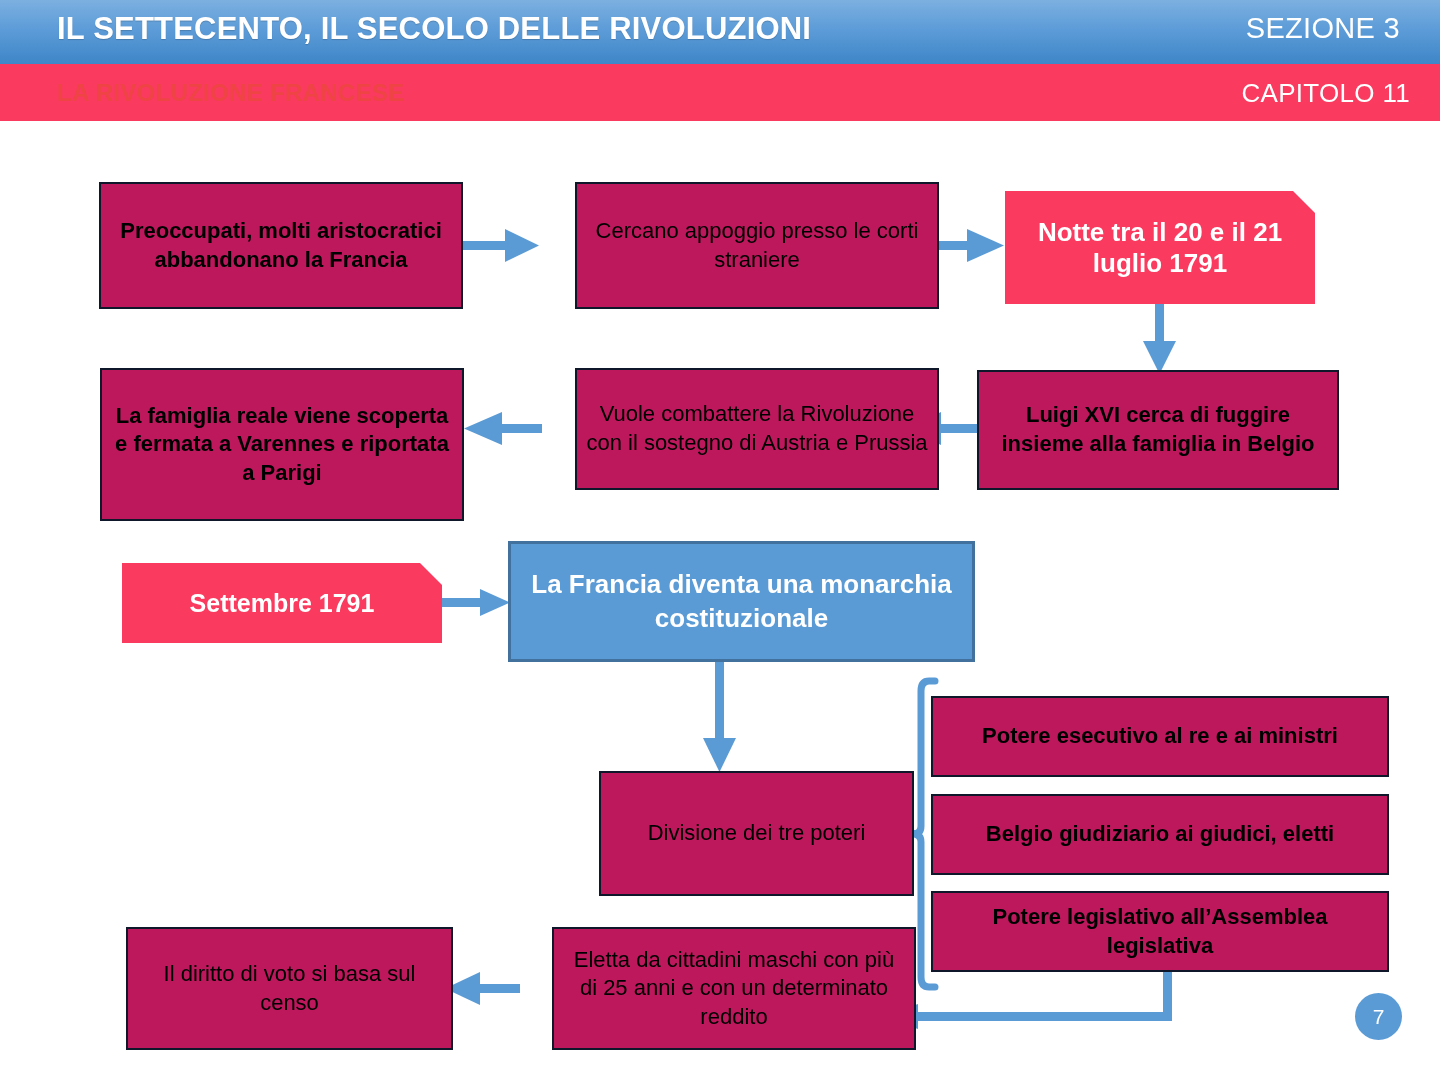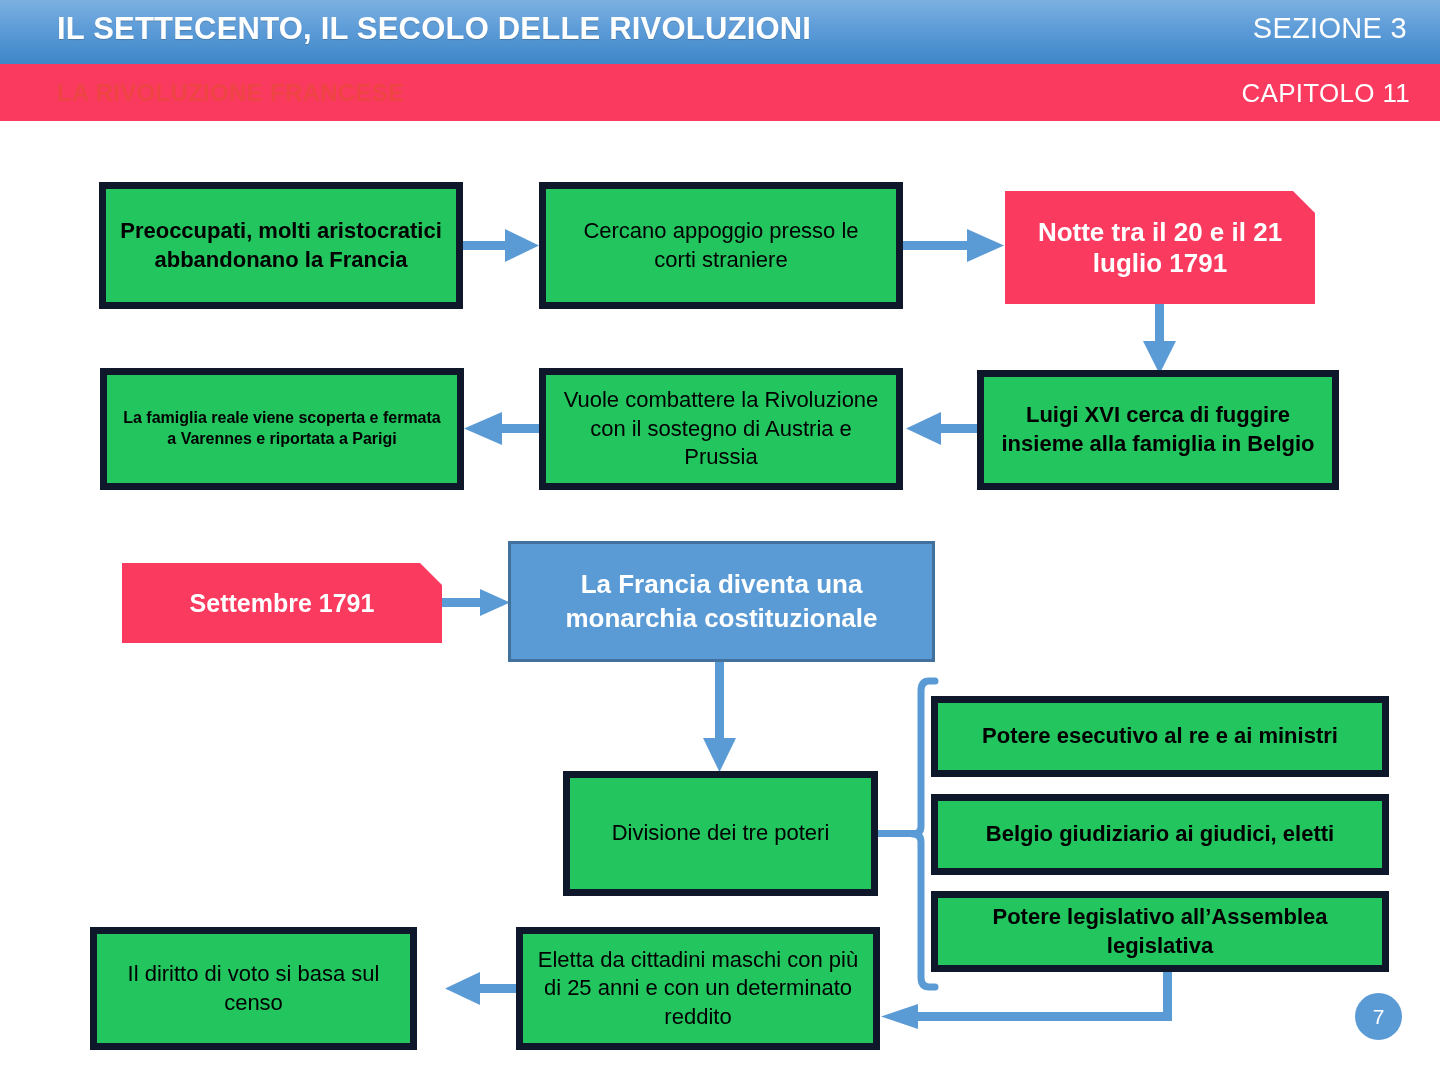--- a/index.html
+++ b/index.html
@@ -16,21 +16,21 @@
     position:absolute;left:0;top:0;width:1440px;height:64px;
     background:linear-gradient(180deg,#7CB0E0 0%,#5D9CD8 45%,#3E86C8 100%);
   }
   #header-title{
     position:absolute;left:57px;top:11px;
     font-size:31px;font-weight:bold;color:#ffffff;
     letter-spacing:.2px;white-space:nowrap;
     text-shadow:0 1px 1px rgba(0,0,0,.18);
   }
   #header-section{
-    position:absolute;right:33px;top:12px;
+    position:absolute;right:40px;top:12px;
     font-size:29px;color:#ffffff;font-weight:400;
     letter-spacing:.3px;white-space:nowrap;
   }
   #subheader-band{
     position:absolute;left:0;top:64px;width:1440px;height:57px;
     background:#FA3A5E;
   }
   #subheader-title{
     position:absolute;left:57px;top:79px;
     font-size:24px;font-weight:bold;color:#ef4444;
@@ -41,27 +41,27 @@
     font-size:26px;color:#ffffff;font-weight:400;
     letter-spacing:.3px;white-space:nowrap;
   }
 
   
   .node{
     position:absolute;
     box-sizing:border-box;
     display:flex;align-items:center;justify-content:center;
     text-align:center;
-    background:#22c55e;
-    border:7px solid #0f172a;
+    background:#be185d;
+    border:2px solid #0f172a;
     color:#000000;
     line-height:1.30;
   }
   .node.bold{font-weight:bold;}
-  .node.reg{font-weight:400;}
+  .node.reg{font-weight:400;margin-left:36px;}
 
   .node.bluefill{
     background:#5B9BD5;
     border:3px solid #41719C;
     color:#ffffff;
     font-weight:bold;
   }
 
   
   .banner{
@@ -159,29 +159,29 @@
 
   </g>
 </svg>
 
 <div class="node bold" style="left:99px;top:182px;width:364px;height:127px;font-size:22px;padding:0 14px;">Preoccupati, molti aristocratici abbandonano la Francia</div>
 
 <div class="node reg" style="left:539px;top:182px;width:364px;height:127px;font-size:22px;padding:0 14px;">Cercano appoggio presso le corti straniere</div>
 
 <div class="banner" style="left:1005px;top:191px;width:310px;height:113px;font-size:26px;padding:0 14px;">Notte tra il 20 e il 21 luglio 1791</div>
 
-<div class="node bold" style="left:100px;top:368px;width:364px;height:122px;font-size:16px;padding:0 10px;">La famiglia reale viene scoperta e fermata a Varennes e riportata a Parigi</div>
+<div class="node bold" style="left:100px;top:368px;width:364px;height:153px;font-size:22px;padding:0 10px;">La famiglia reale viene scoperta e fermata a Varennes e riportata a Parigi</div>
 
 <div class="node reg" style="left:539px;top:368px;width:364px;height:122px;font-size:22px;padding:0 8px;">Vuole combattere la Rivoluzione con il sostegno di Austria e Prussia</div>
 
 <div class="node bold" style="left:977px;top:370px;width:362px;height:120px;font-size:22px;padding:0 14px;">Luigi XVI cerca di fuggire insieme alla famiglia in Belgio</div>
 
 <div class="banner" style="left:122px;top:563px;width:320px;height:80px;font-size:25px;padding:0 14px;">Settembre 1791</div>
 
-<div class="node bluefill" style="left:508px;top:541px;width:427px;height:121px;font-size:26px;padding:0 14px;">La Francia diventa una monarchia costituzionale</div>
+<div class="node bluefill" style="left:508px;top:541px;width:467px;height:121px;font-size:26px;padding:0 14px;">La Francia diventa una monarchia costituzionale</div>
 
 <div class="node reg" style="left:563px;top:771px;width:315px;height:125px;font-size:22px;padding:0 10px;">Divisione dei tre poteri</div>
 
 <div class="node bold" style="left:931px;top:696px;width:458px;height:81px;font-size:22px;padding:0 4px;">Potere esecutivo al re e ai ministri</div>
 
 <div class="node bold" style="left:931px;top:794px;width:458px;height:81px;font-size:22px;padding:0 10px;">Belgio giudiziario ai giudici, eletti</div>
 
 <div class="node bold" style="left:931px;top:891px;width:458px;height:81px;font-size:22px;padding:0 10px;">Potere legislativo all’Assemblea legislativa</div>
 
 <div class="node reg" style="left:90px;top:927px;width:327px;height:123px;font-size:22px;padding:0 10px;">Il diritto di voto si basa sul censo</div>

